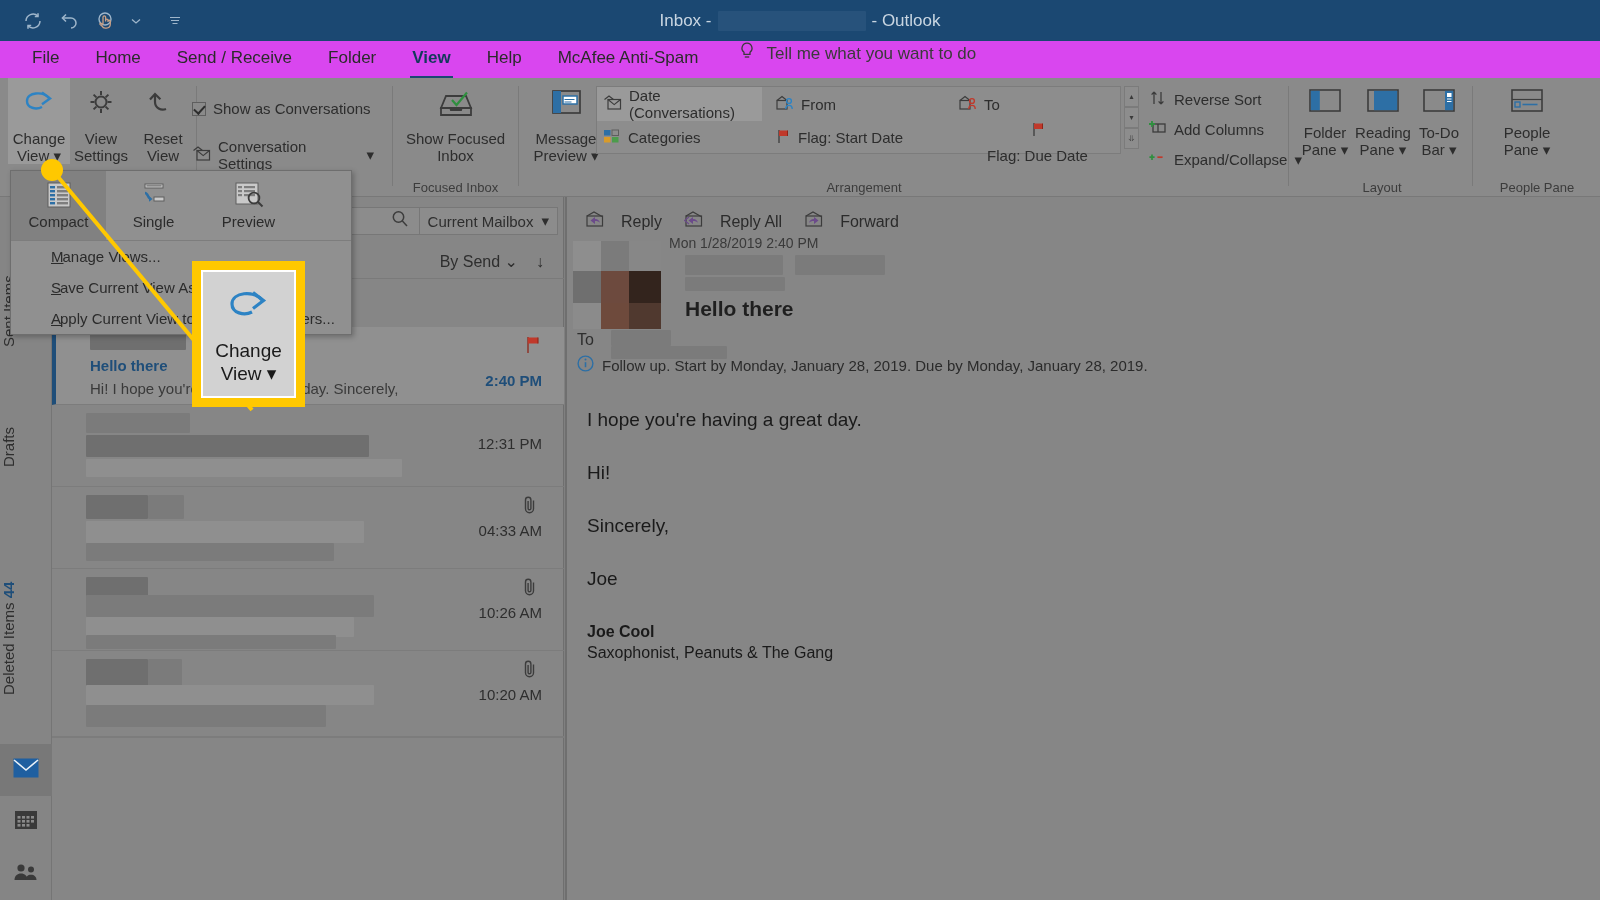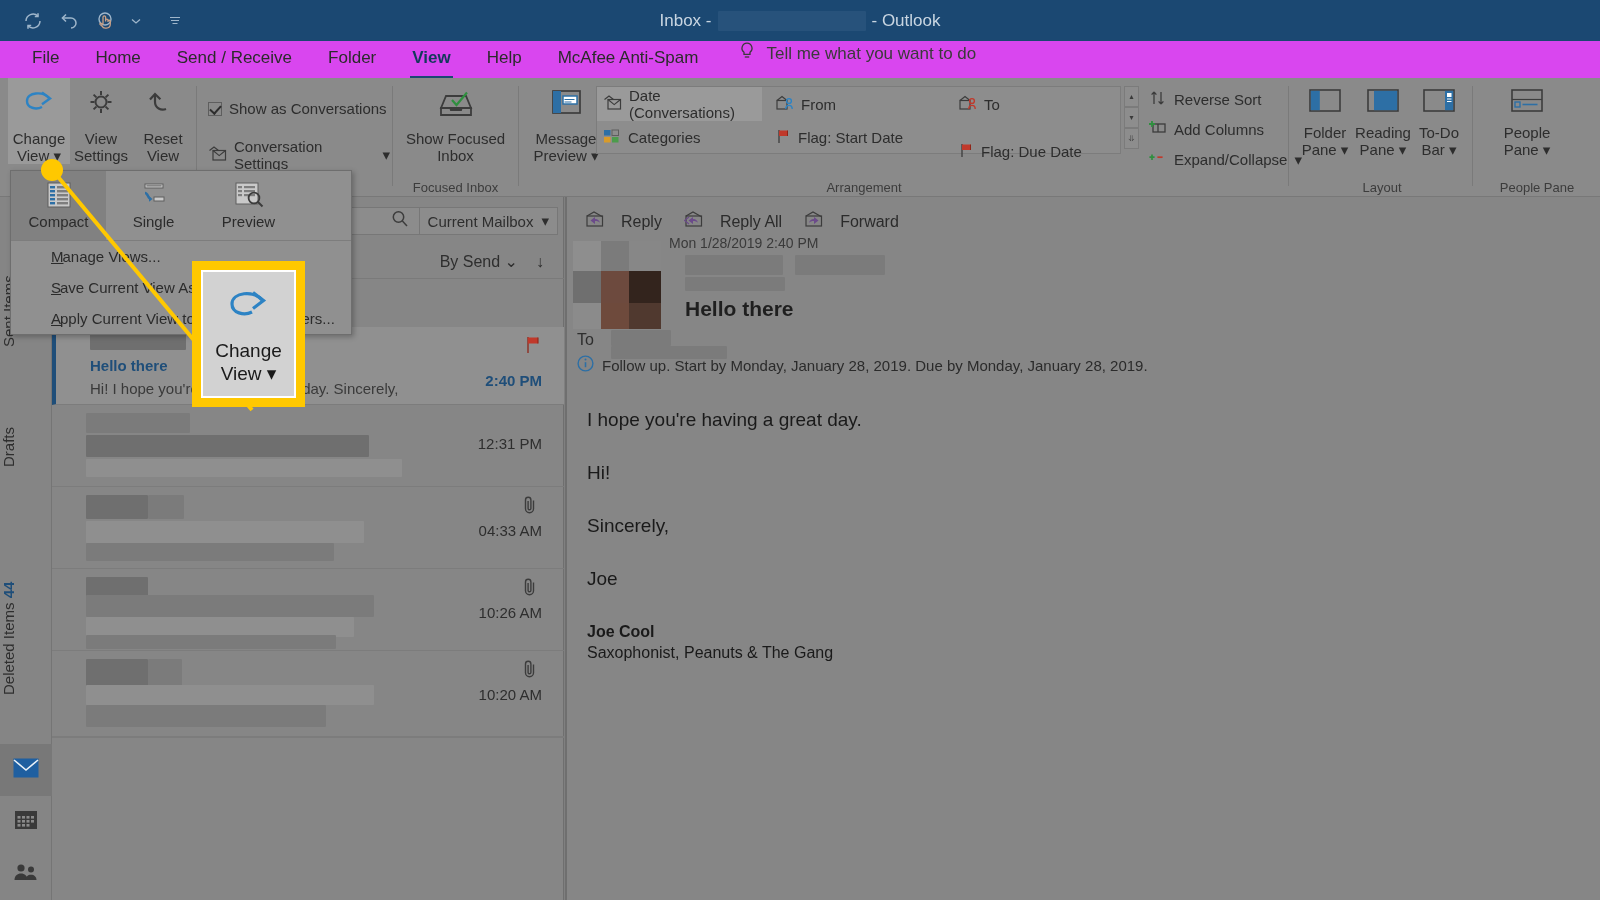--- a/index.html
+++ b/index.html
@@ -277,21 +277,21 @@
           <svg width="46" height="40" viewBox="0 0 46 40">
               <path d="M15 8v8c0 6 6 9 11 7" fill="none" stroke="#3c3c3c" stroke-width="2.2"></path>
               <path d="M10 13.5 15 8l5.4 5.3" fill="none" stroke="#3c3c3c" stroke-width="2.2"></path>
             </svg>
           <div class="lbl"><span>Reset</span><br><span>View</span></div>
         </div>
       </div>
     </div>
     <div class="rsep" style="left:196px;"></div>
 
-    <div class="rgroup" style="left:204px; width:186px;">
+    <div class="rgroup" style="left:188px; width:186px;">
       <div class="smallrow" style="position:absolute; left:4px; top:22px;">
         <span class="chk"></span>
         <span>Show as Conversations</span>
       </div>
       <div class="smallrow" style="position:absolute; left:4px; top:60px;">
         <span>
           <svg width="19" height="16" viewBox="0 0 19 16">
               <path d="M1.5 4.5 6 1l4.5 3.5" fill="none" stroke="#3c3c3c" stroke-width="1.2"></path>
               <rect x="5" y="4.5" width="12.5" height="9.5" fill="none" stroke="#3c3c3c" stroke-width="1.2"></rect>
               <path d="M5 4.5 11.2 9.6 17.5 4.5" fill="none" stroke="#3c3c3c" stroke-width="1.2"></path>
@@ -374,21 +374,21 @@
         <div class="smallrow" style="position:absolute; left:172px; top:34px; width:175px; height:32px; padding-left:6px;">
           <span>
             <svg width="16" height="16" viewBox="0 0 16 16">
                 <path d="M4 2v13" stroke="#3c3c3c" stroke-width="1.3"></path>
                 <path d="M4 2.5h8.5v5.5H4z" fill="#c0392b"></path>
                 <path d="M12.5 2.5v5.5" stroke="#8e2518" stroke-width="1"></path>
               </svg>
           </span>
           <span>Flag: Start Date</span>
         </div>
-        <div class="smallrow" style="position:absolute; left:355px; top:48px; width:165px; height:32px; padding-left:6px;">
+        <div class="smallrow" style="position:absolute; left:355px; top:34px; width:165px; height:32px; padding-left:6px;flex-direction:column;">
           <span>
             <svg width="16" height="16" viewBox="0 0 16 16">
                 <path d="M4 2v13" stroke="#3c3c3c" stroke-width="1.3"></path>
                 <path d="M4 2.5h8.5v5.5H4z" fill="#c0392b"></path>
                 <path d="M12.5 2.5v5.5" stroke="#8e2518" stroke-width="1"></path>
               </svg>
           </span>
           <span>Flag: Due Date</span>
         </div>
       </div>

